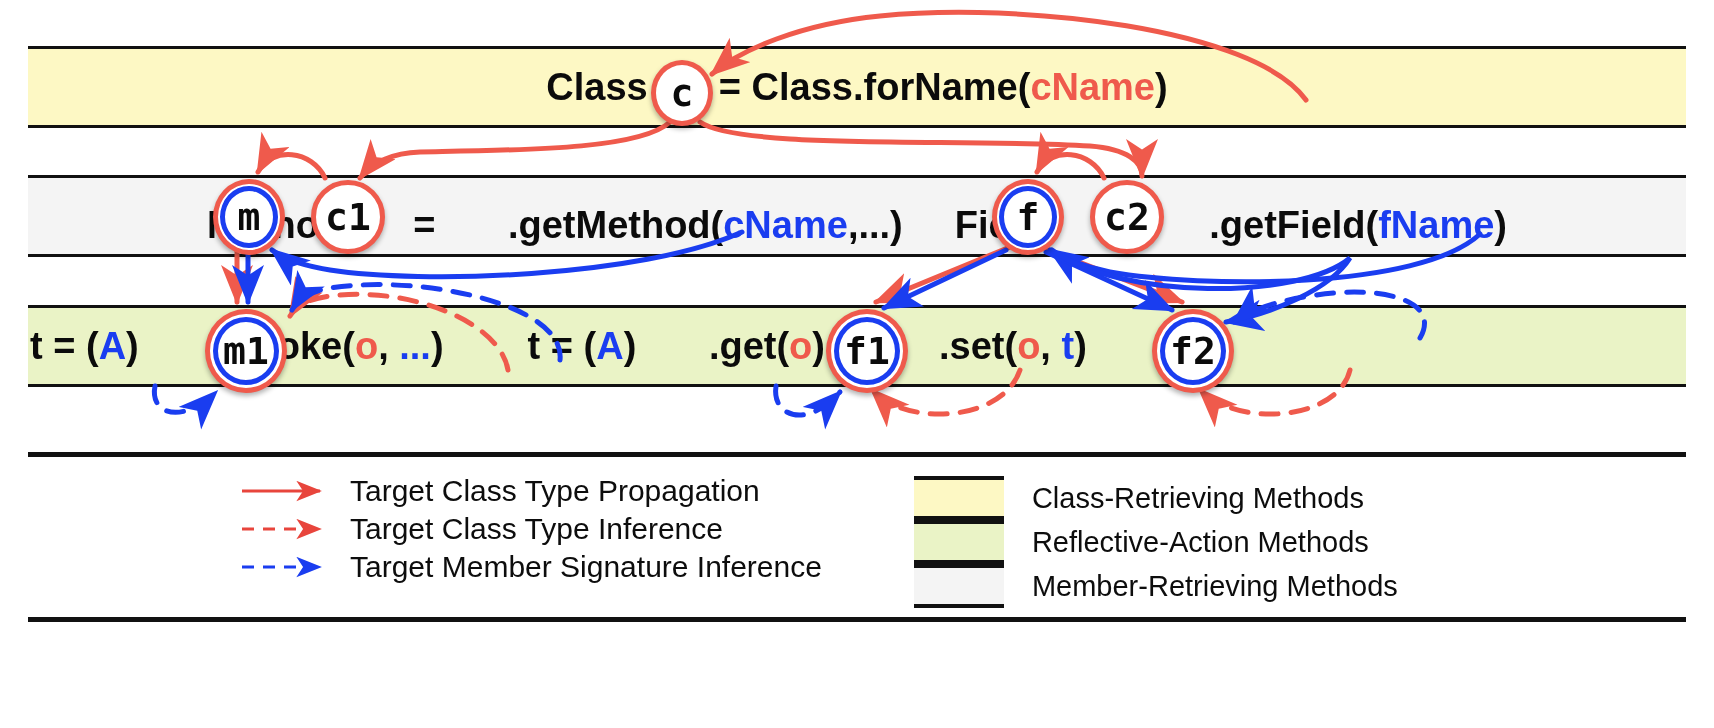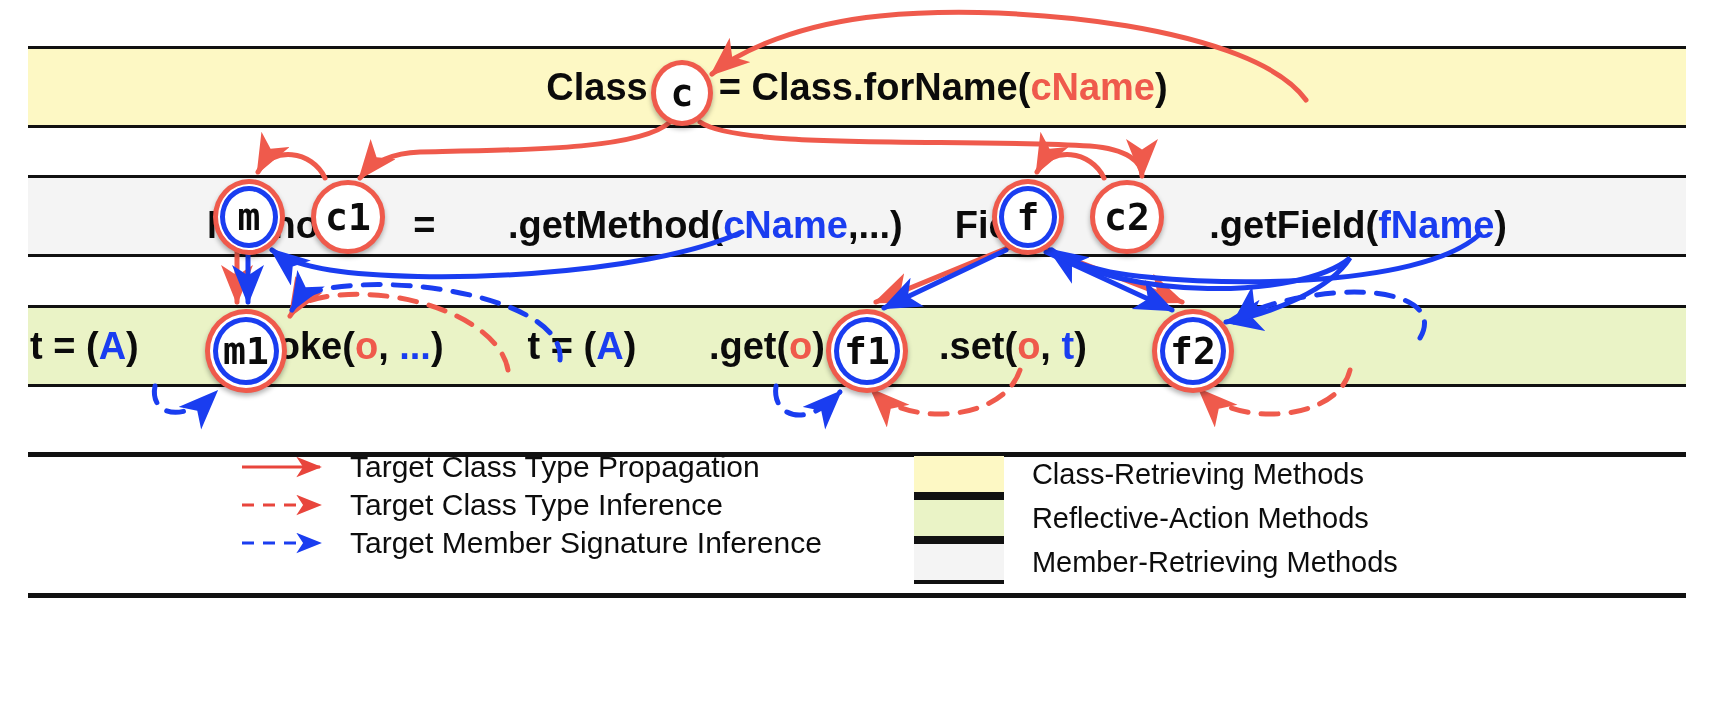--- a/index.html
+++ b/index.html
@@ -53,21 +53,21 @@
   }
   .inner-blue{border:5px solid #1a3df0;}
 
   
   #arrows{position:absolute;left:0;top:0;width:1714px;height:728px;z-index:7;}
 
   
   #legend{position:absolute;left:28px;right:28px;top:452px;}
   #legend .toprule{position:absolute;left:0;right:0;top:0;height:5px;background:#111;}
   #legend .botrule{position:absolute;left:0;right:0;bottom:0;height:5px;background:#111;}
-  #legend .inner-wrap{position:relative;padding:0 0 14px 0;display:flex;}
+  #legend .inner-wrap{position:relative;padding:24px 0 14px 0;display:flex;}
   .legend-col{display:flex;flex-direction:column;}
   .legend-col.left{margin-left:212px;gap:8px;}
   .legend-col.right{margin-left:92px;}
   .legend-row{display:flex;align-items:center;}
   .legend-row .lbl{
     font-family:"Liberation Sans",sans-serif;
     font-size:30px;color:#0d0d0d;margin-left:14px;line-height:1;
   }
   .legend-row .lbl.box-lbl{font-size:29px;margin-left:28px;}
   .swatch{

